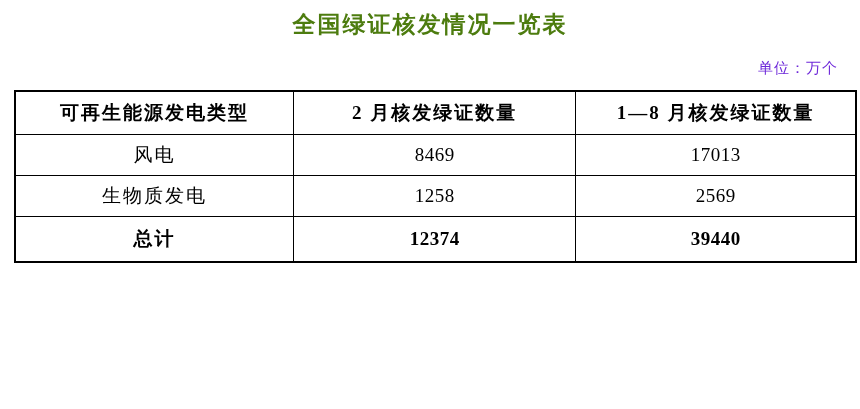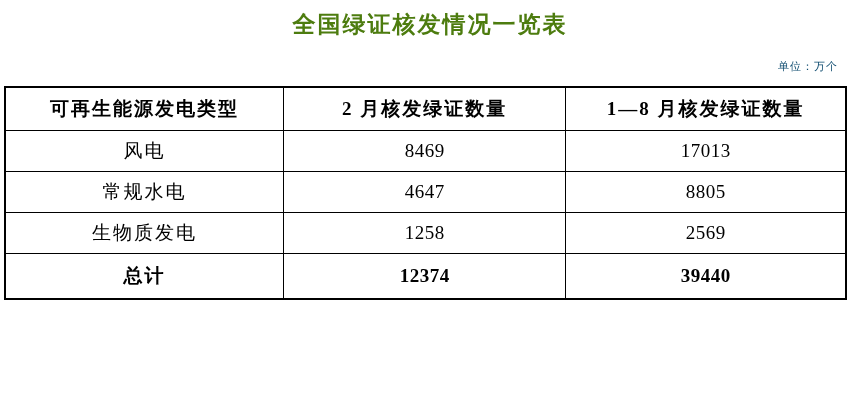--- a/index.html
+++ b/index.html
@@ -25,29 +25,29 @@
     font-weight: bold;
     letter-spacing: 2px;
     line-height: 34px;
     color: #4d7c0f;
   }
   .unit {
     margin-top: 17px;
     margin-bottom: 12px;
     text-align: right;
     padding-right: 22px;
-    font-size: 11px;
+    font-size: 15px;
     letter-spacing: 1px;
-    color: #0c4a6e;
+    color: #6d28d9;
   }
   table.grid {
     border-collapse: collapse;
     table-layout: fixed;
     width: 843px;
-    margin-left: 4px;
+    margin-left: 14px;
     border: 2px solid #000000;
   }
   table.grid col.c1 { width: 33.1%; }
   table.grid col.c2 { width: 33.6%; }
   table.grid col.c3 { width: 33.3%; }
   table.grid th, table.grid td {
     border: 1.5px solid #000000;
     text-align: center;
     vertical-align: middle;
     font-size: 19px;
@@ -97,25 +97,20 @@
         <th>1—8 月核发绿证数量</th>
       </tr>
     </thead>
     <tbody>
       <tr>
         <td class="type-cell">风电</td>
         <td class="num-cell">8469</td>
         <td class="num-cell">17013</td>
       </tr>
       <tr>
-        <td class="type-cell">常规水电</td>
-        <td class="num-cell">4647</td>
-        <td class="num-cell">8805</td>
-      </tr>
-      <tr>
         <td class="type-cell">生物质发电</td>
         <td class="num-cell">1258</td>
         <td class="num-cell">2569</td>
       </tr>
       <tr class="total-row">
         <td class="type-cell">总计</td>
         <td class="num-cell">12374</td>
         <td class="num-cell">39440</td>
       </tr>
     </tbody>

